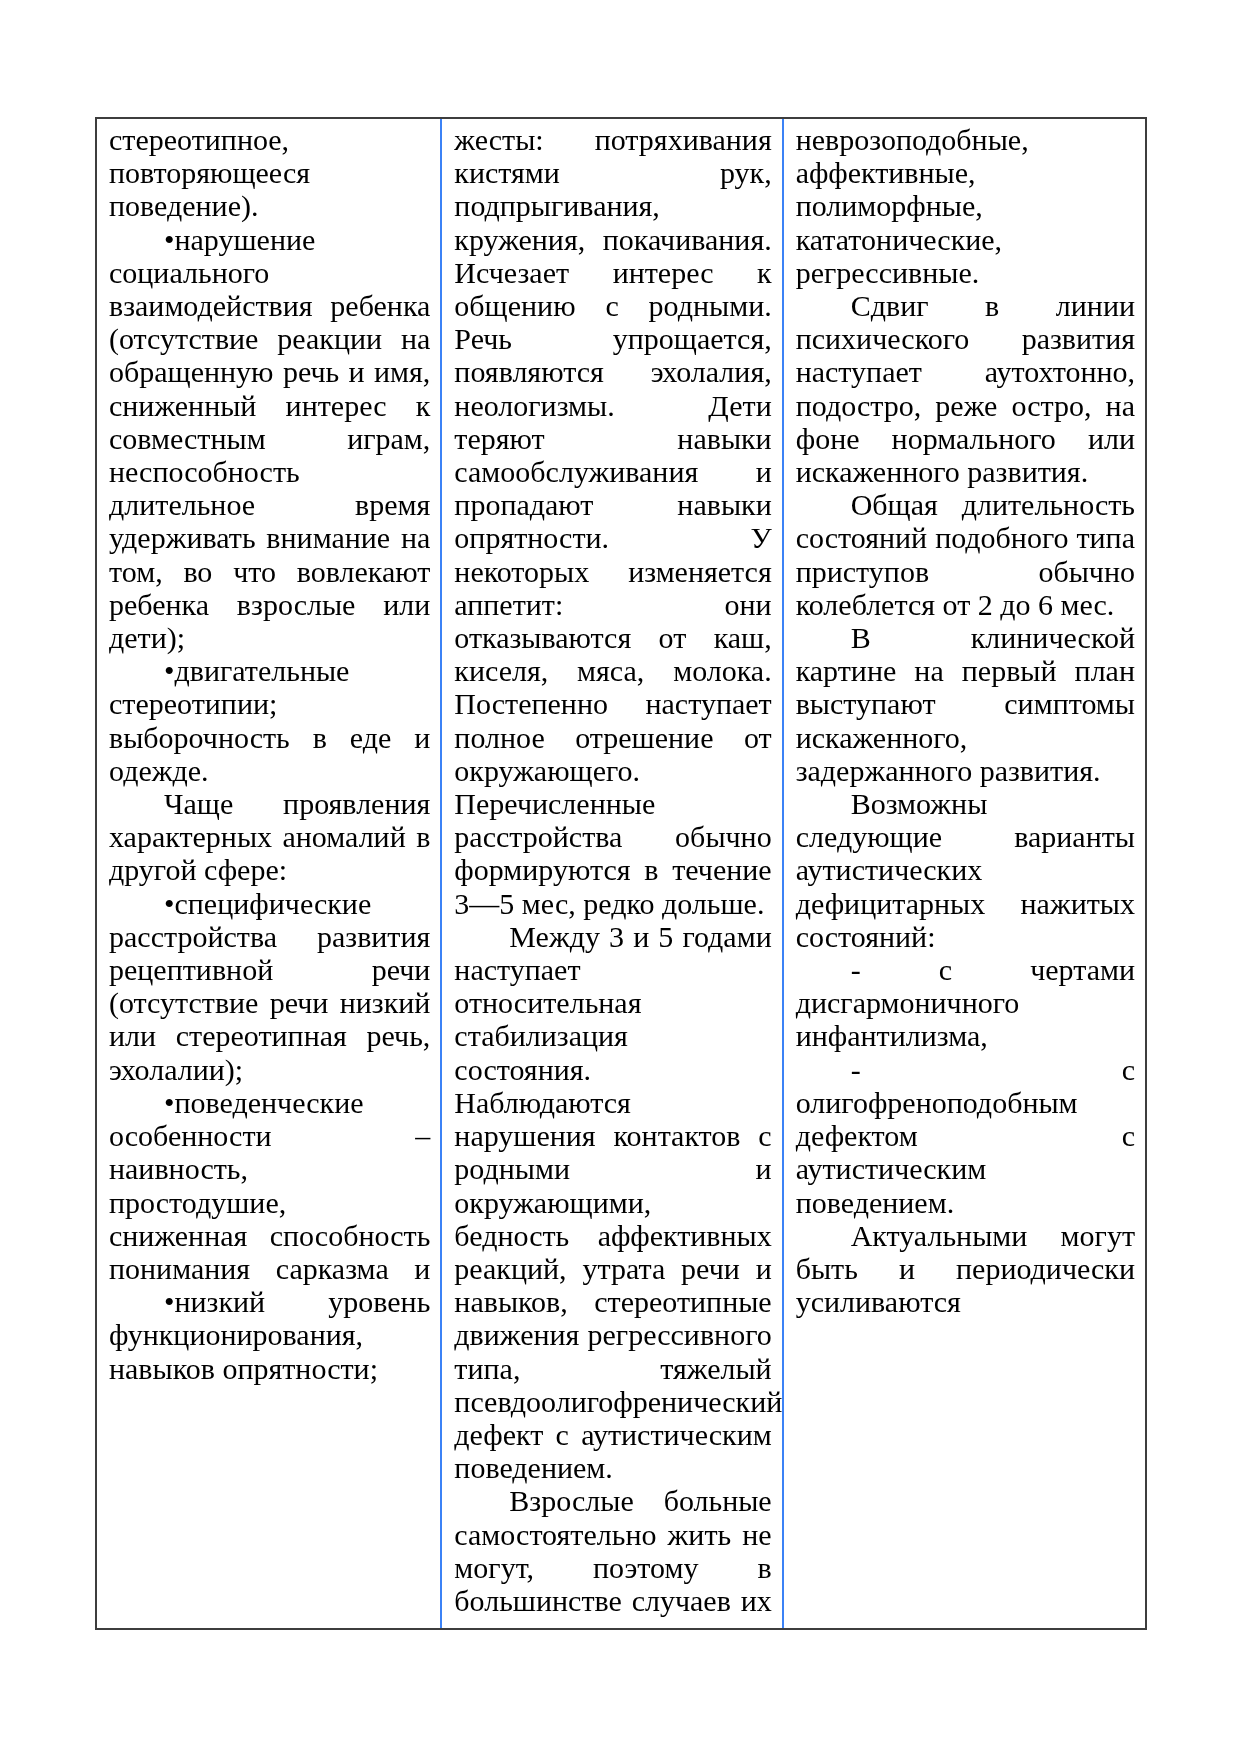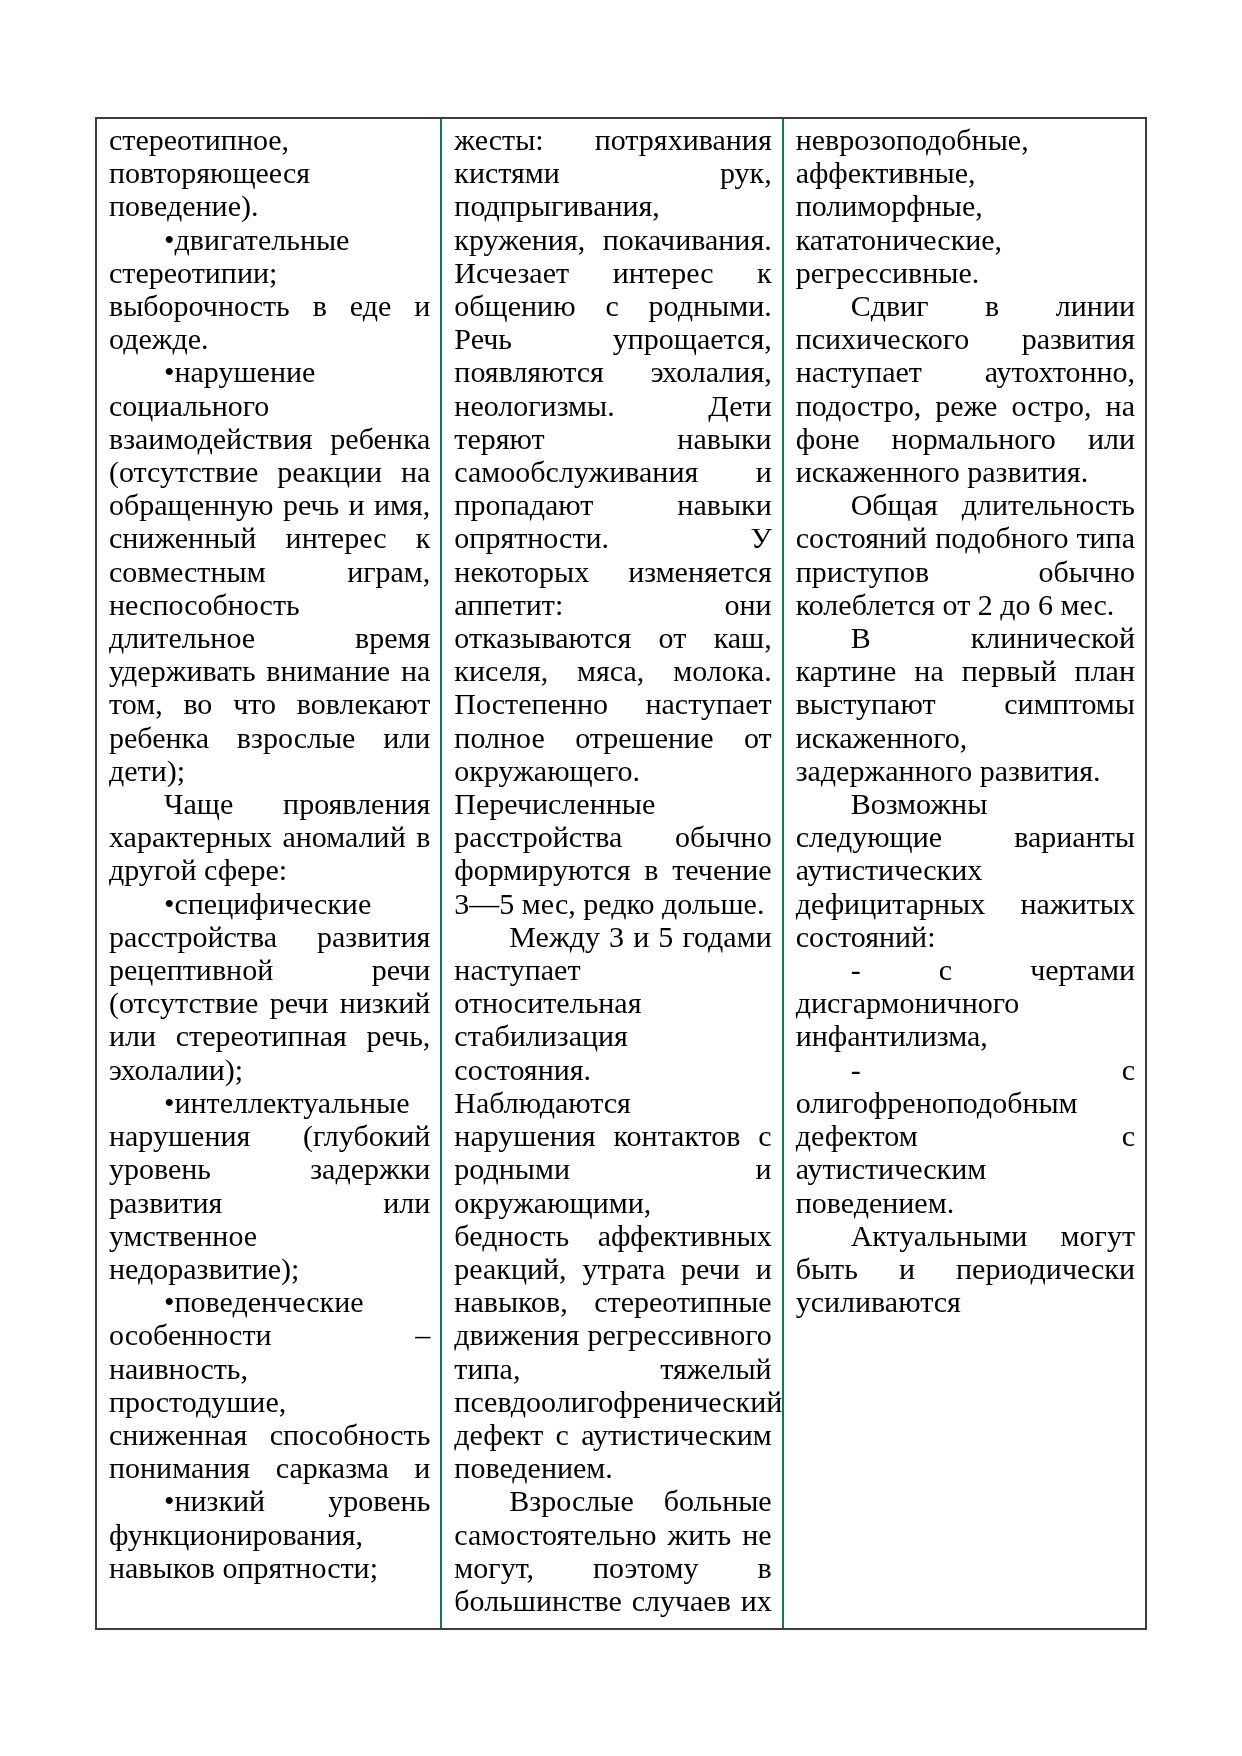--- a/index.html
+++ b/index.html
@@ -30,21 +30,21 @@
   }
   .cell {
     box-sizing: border-box;
     padding: 4px 10px 0 12px;
     overflow: hidden;
     font-size: 30px;
     line-height: 33.2px;
     color: #000000;
   }
   .cell + .cell {
-    border-left: 2px solid #0f766e;
+    border-left: 2px solid #3b82f6;
   }
   .cell-1 { width: 344px; }
   .cell-2 { width: 342px; }
   .cell-3 { width: 364px; }
   .para {
     margin: 0;
     padding: 0;
     text-align: justify;
     text-indent: 0;
     word-spacing: normal;
@@ -58,25 +58,24 @@
     text-align-last: justify;
   }
 </style>
 </head>
 <body>
 
 <div class="page">
   <div class="doc-table">
     <div class="cell cell-1">
         <p class="para plain">стереотипное, повторяющееся поведение).</p>
+        <p class="para bullet">•нарушение социального взаимодействия ребенка (отсутствие реакции на обращенную речь и имя, сниженный интерес к совместным играм, неспособность длительное время удерживать внимание на том, во что вовлекают ребенка взрослые или дети);</p>
         <p class="para bullet">•двигательные стереотипии; выборочность в еде и одежде.</p>
-        <p class="para bullet">•нарушение социального взаимодействия ребенка (отсутствие реакции на обращенную речь и имя, сниженный интерес к совместным играм, неспособность длительное время удерживать внимание на том, во что вовлекают ребенка взрослые или дети);</p>
         <p class="para indent">Чаще проявления характерных аномалий в другой сфере:</p>
         <p class="para bullet">•специфические расстройства развития рецептивной речи (отсутствие речи низкий или стереотипная речь, эхолалии);</p>
-        <p class="para bullet">•интеллектуальные нарушения (глубокий уровень задержки развития или умственное недоразвитие);</p>
         <p class="para bullet justify-last">•поведенческие особенности – наивность, простодушие, сниженная способность понимания сарказма и</p>
         <p class="para bullet">•низкий уровень функционирования, навыков опрятности;</p>
       </div>
     <div class="cell cell-2">
         <p class="para plain">жесты: потряхивания кистями рук, подпрыгивания, кружения, покачивания. Исчезает интерес к общению с родными. Речь упрощается, появляются эхолалия, неологизмы. Дети теряют навыки самообслуживания и пропадают навыки опрятности. У некоторых изменяется аппетит: они отказываются от каш, киселя, мяса, молока. Постепенно наступает полное отрешение от окружающего.</p>
         <p class="para plain">Перечисленные расстройства обычно формируются в течение 3—5 мес, редко дольше.</p>
         <p class="para indent">Между 3 и 5 годами наступает относительная стабилизация состояния. Наблюдаются нарушения контактов с родными и окружающими, бедность аффективных реакций, утрата речи и навыков, стереотипные движения регрессивного типа, тяжелый псевдоолигофренический дефект с аутистическим поведением.</p>
         <p class="para indent">Взрослые больные самостоятельно жить не могут, поэтому в большинстве случаев их помещают в специализированные медицинские учреждения.</p>
       </div>
     <div class="cell cell-3">

